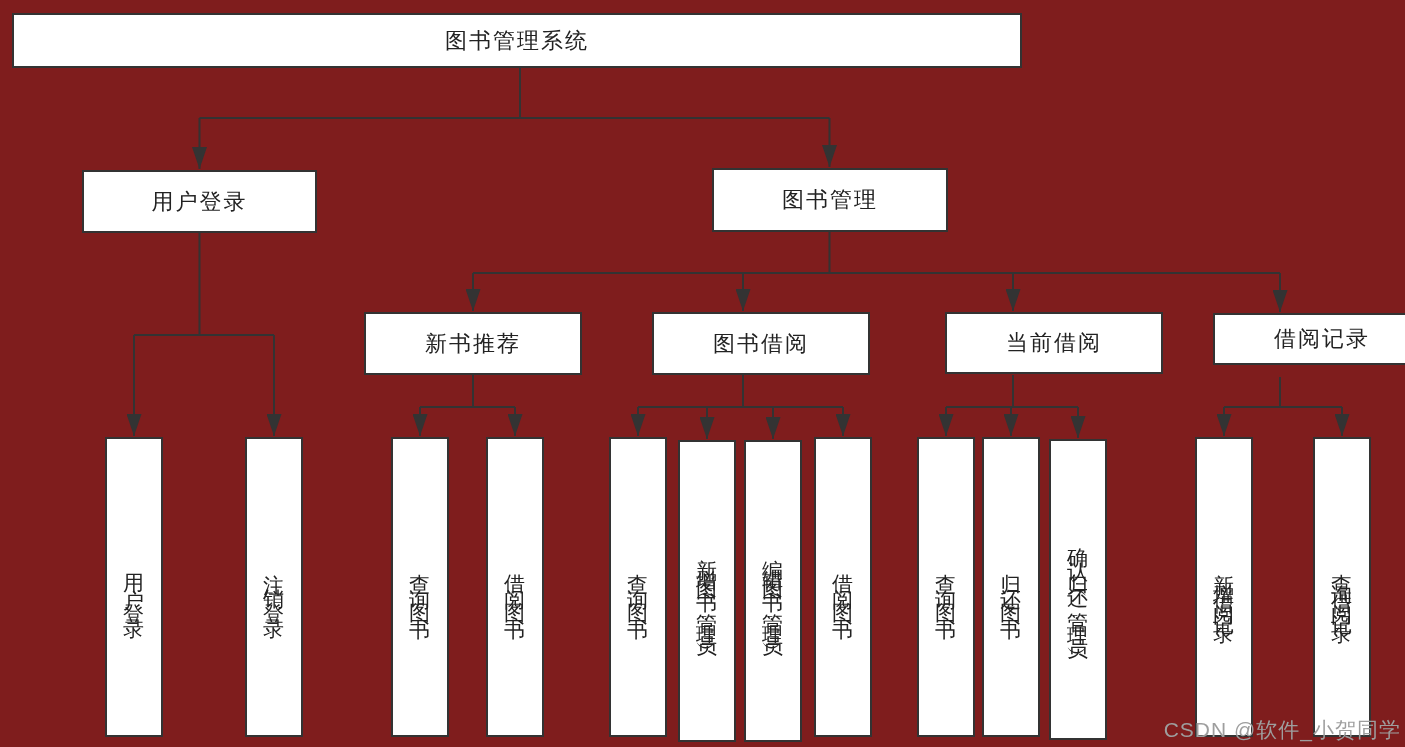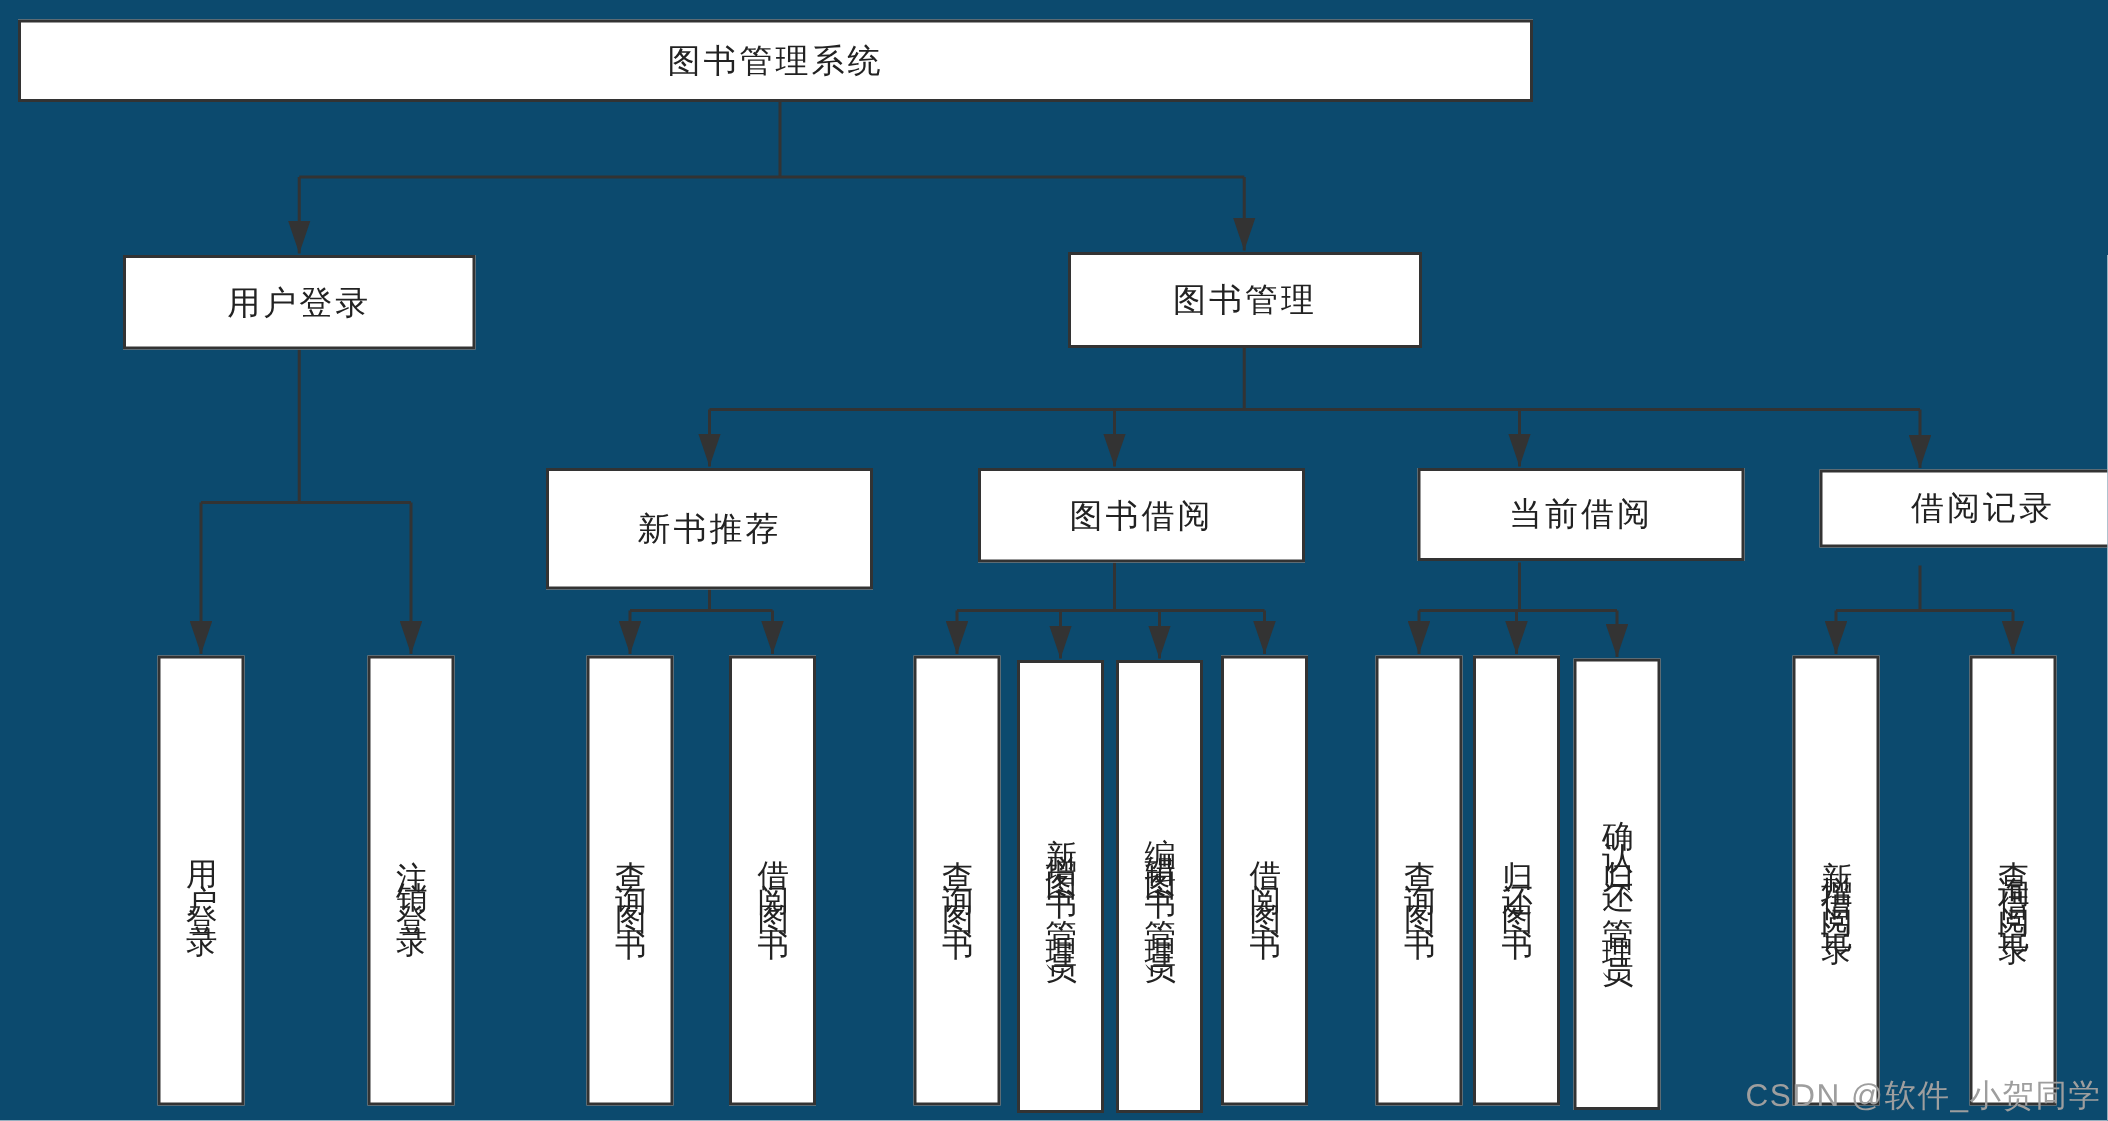--- a/index.html
+++ b/index.html
@@ -1,20 +1,20 @@
 <!DOCTYPE html>
 <html><head>
 <meta charset="utf-8">
 <style>
   html, body { margin: 0; padding: 0; background: #ffffff; }
   .canvas {
     position: relative;
     width: 1405px;
     height: 747px;
-    background: #0c4a6e;
+    background: #7f1d1d;
     font-family: "Liberation Sans", sans-serif;
     overflow: hidden;
   }
   .connectors {
     position: absolute;
     left: 0; top: 0;
     width: 1405px; height: 747px;
     z-index: 1;
   }
   .node {
@@ -107,21 +107,21 @@
       <line x1="1224" y1="407" x2="1224" y2="436" marker-end="url(#arrow)"></line>
       <line x1="1342" y1="407" x2="1342" y2="436" marker-end="url(#arrow)"></line>
     </g>
   </svg>
 
   <div class="node h" style="left:12px;top:13px;width:1010px;height:55px">图书管理系统</div>
 
   <div class="node h" style="left:82px;top:170px;width:235px;height:63px">用户登录</div>
   <div class="node h" style="left:712px;top:168px;width:236px;height:64px">图书管理</div>
 
-  <div class="node h" style="left:364px;top:312px;width:218px;height:81px">新书推荐</div>
+  <div class="node h" style="left:364px;top:312px;width:218px;height:63px">新书推荐</div>
   <div class="node h" style="left:652px;top:312px;width:218px;height:63px">图书借阅</div>
   <div class="node h" style="left:945px;top:312px;width:218px;height:62px">当前借阅</div>
   <div class="node h" style="left:1213px;top:313px;width:218px;height:52px">借阅记录</div>
 
   <div class="node v sp4" style="left:105px;top:437px;width:58px;height:300px">用户登录</div>
   <div class="node v sp4" style="left:245px;top:437px;width:58px;height:300px">注销登录</div>
 
   <div class="node v sp4" style="left:391px;top:437px;width:58px;height:300px">查询图书</div>
   <div class="node v sp4" style="left:486px;top:437px;width:58px;height:300px">借阅图书</div>
 

